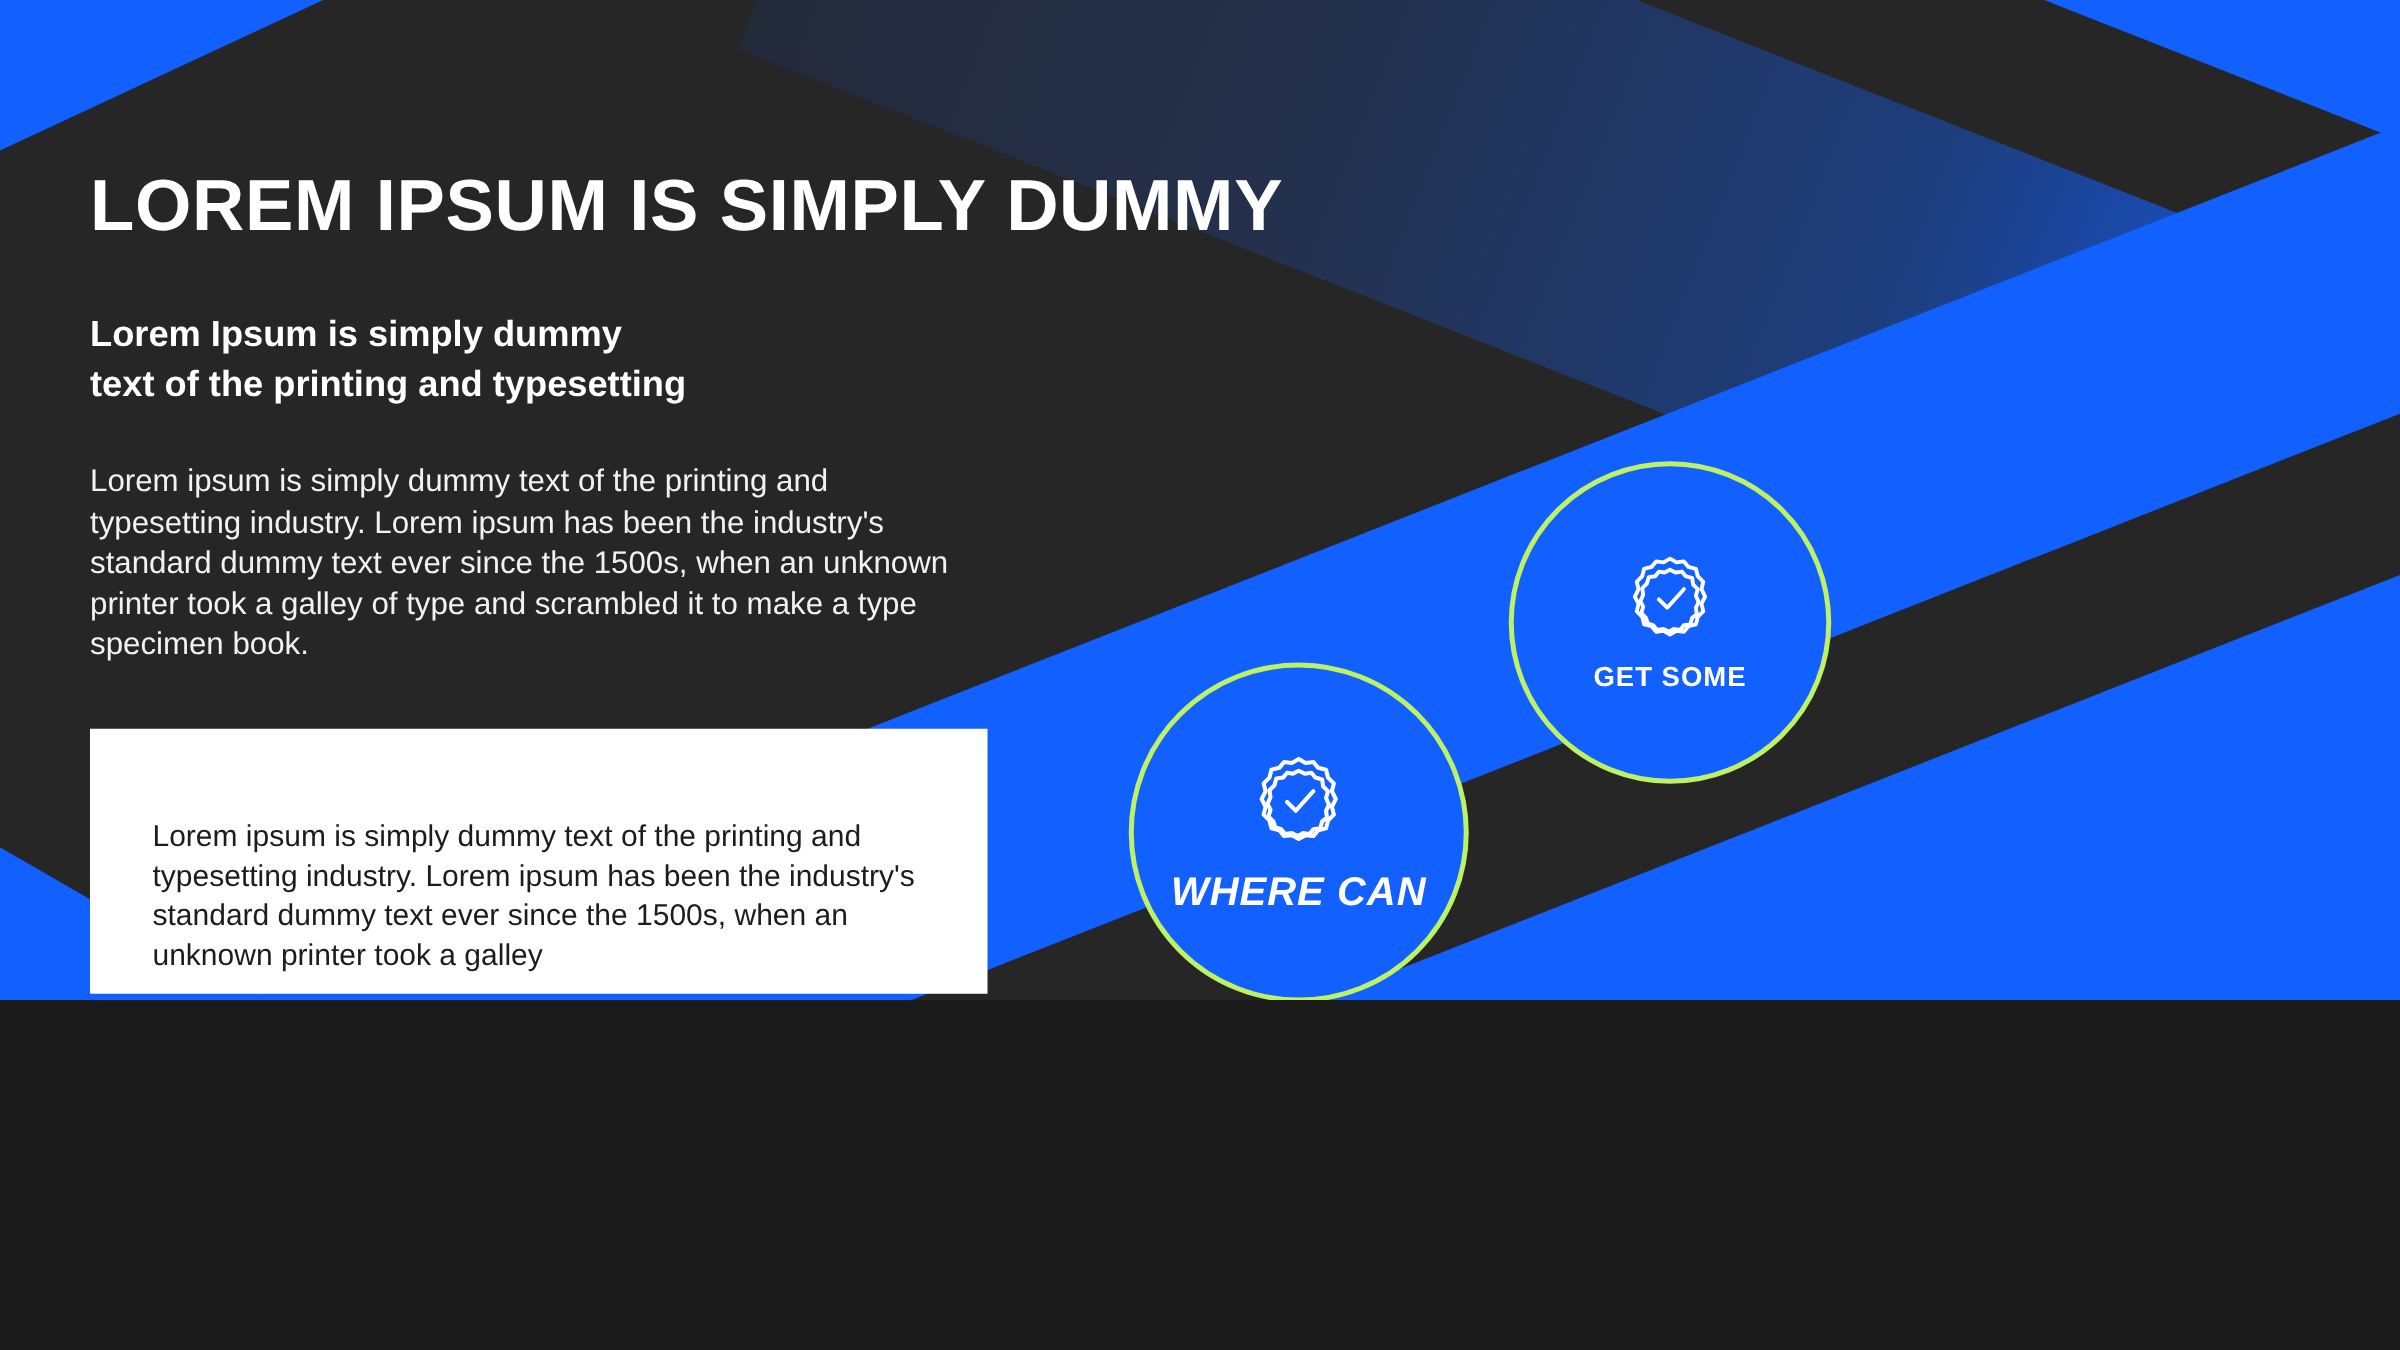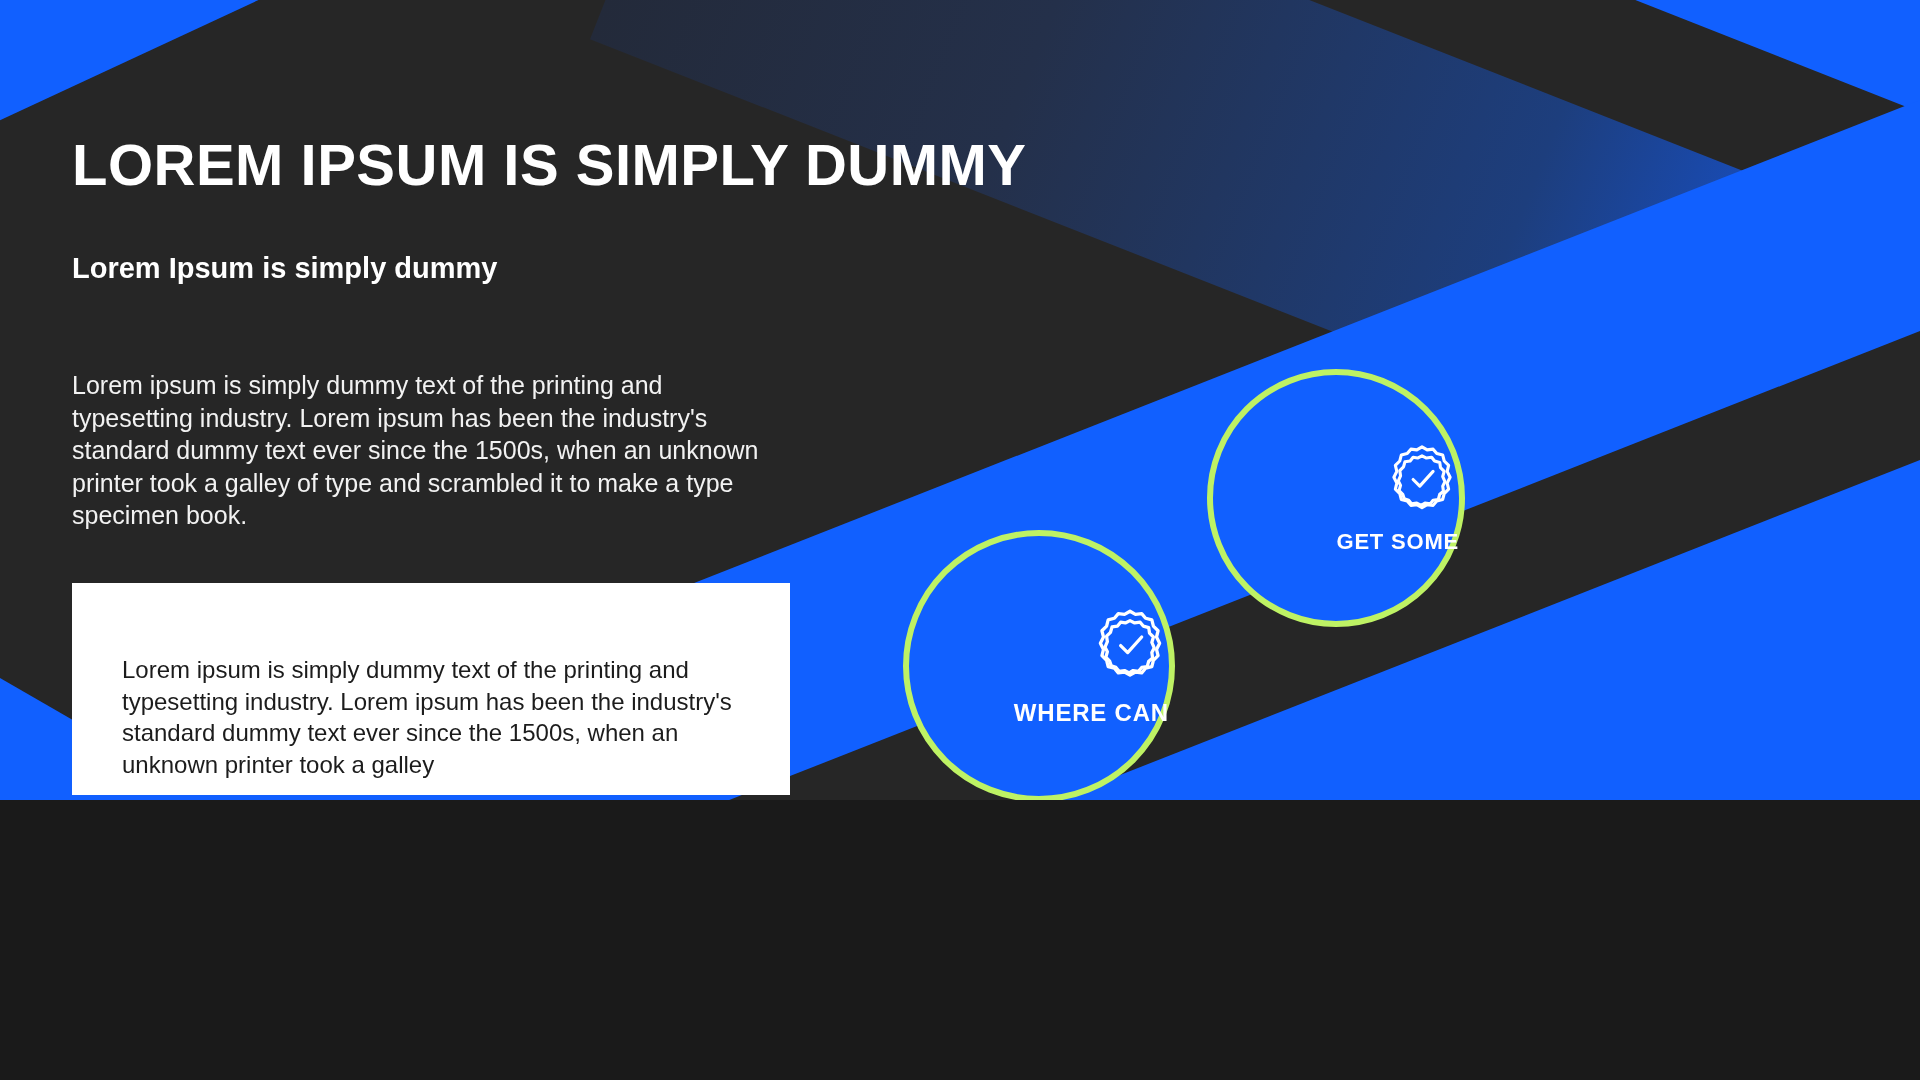--- a/index.html
+++ b/index.html
@@ -82,54 +82,55 @@
     background:#ffffff;
   }
   .callout-text{
     position:absolute;left:50px;top:47px;width:640px;
     color:#1c1c1c;font-weight:400;font-size:24px;line-height:1.32;
   }
 
   
   .badge{
     position:absolute;border-radius:50%;
-    background:#1160FF;border:6px solid #bef264;
-    display:flex;flex-direction:column;align-items:flex-end;justify-content:center;
+    background:#1160FF;border:4px solid #bef264;
+    display:flex;flex-direction:column;align-items:center;justify-content:center;
     box-sizing:border-box;
   }
   .badge-get{ left:1207px; top:369px; width:258px; height:258px; }
   .badge-where{ left:903px; top:530px; width:272px; height:272px; }
 
   .badge-icon{ width:74px;height:74px;display:block;margin-bottom:14px; }
   .badge-where .badge-icon{ width:78px;height:78px;margin-bottom:16px; }
 
   .badge-label{
     color:#ffffff;font-weight:700;font-size:22px;letter-spacing:0.8px;
     text-align:center;white-space:nowrap;
   }
-  .badge-where .badge-label{ font-size:24px; }
+  .badge-where .badge-label{ font-size:32px;font-style:italic; }
 </style>
 </head>
 <body>
 
 <div id="slide">
 
   <div class="bg-layer">
     <div class="corner-wedge"></div>
     <div class="band-upper-sliver"></div>
     <div class="band-upper"></div>
     <div class="band-lower"></div>
     <div class="band-lower-dark"></div>
     <div class="bottom-left-wedge"></div>
   </div>
 
   <h1 class="title">LOREM IPSUM IS SIMPLY DUMMY</h1>
 
   <div class="subtitle">
     <div>Lorem Ipsum is simply dummy</div>
+    <div>text of the printing and typesetting</div>
   </div>
 
   <p class="body-copy">Lorem ipsum is simply dummy text of the printing and typesetting industry. Lorem ipsum has been the industry's standard dummy text ever since the 1500s, when an unknown printer took a galley of type and scrambled it to make a type specimen book.</p>
 
   <div class="callout-card">
     <p class="callout-text">Lorem ipsum is simply dummy text of the printing and typesetting industry. Lorem ipsum has been the industry's standard dummy text ever since the 1500s, when an unknown printer took a galley</p>
   </div>
 
   <div class="badge badge-get">
     <span class="badge-icon">

